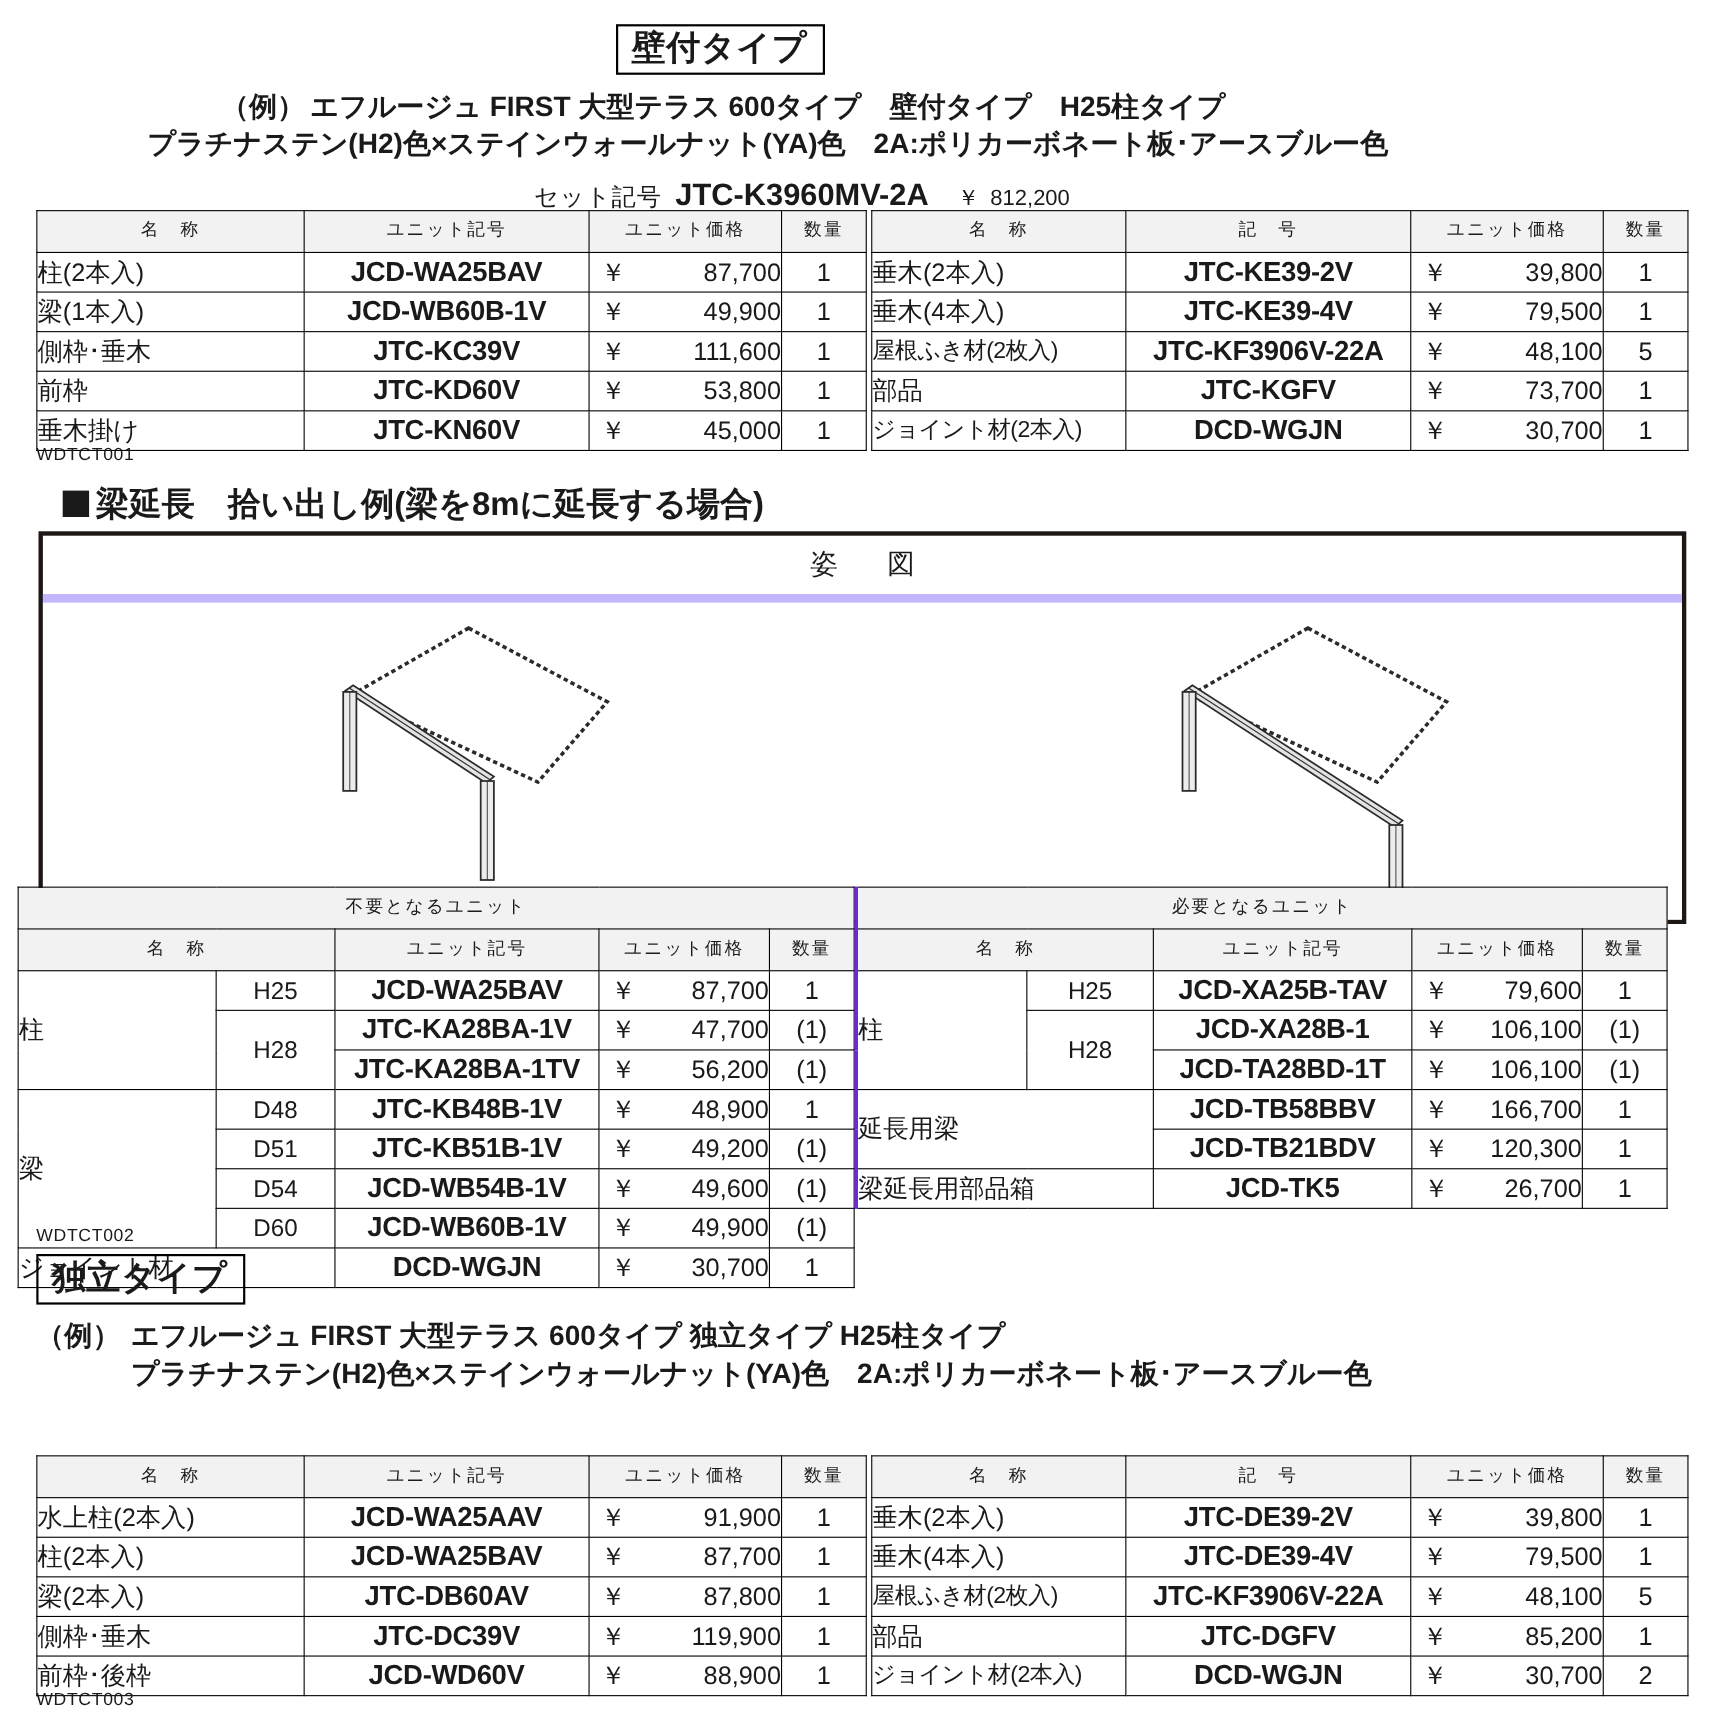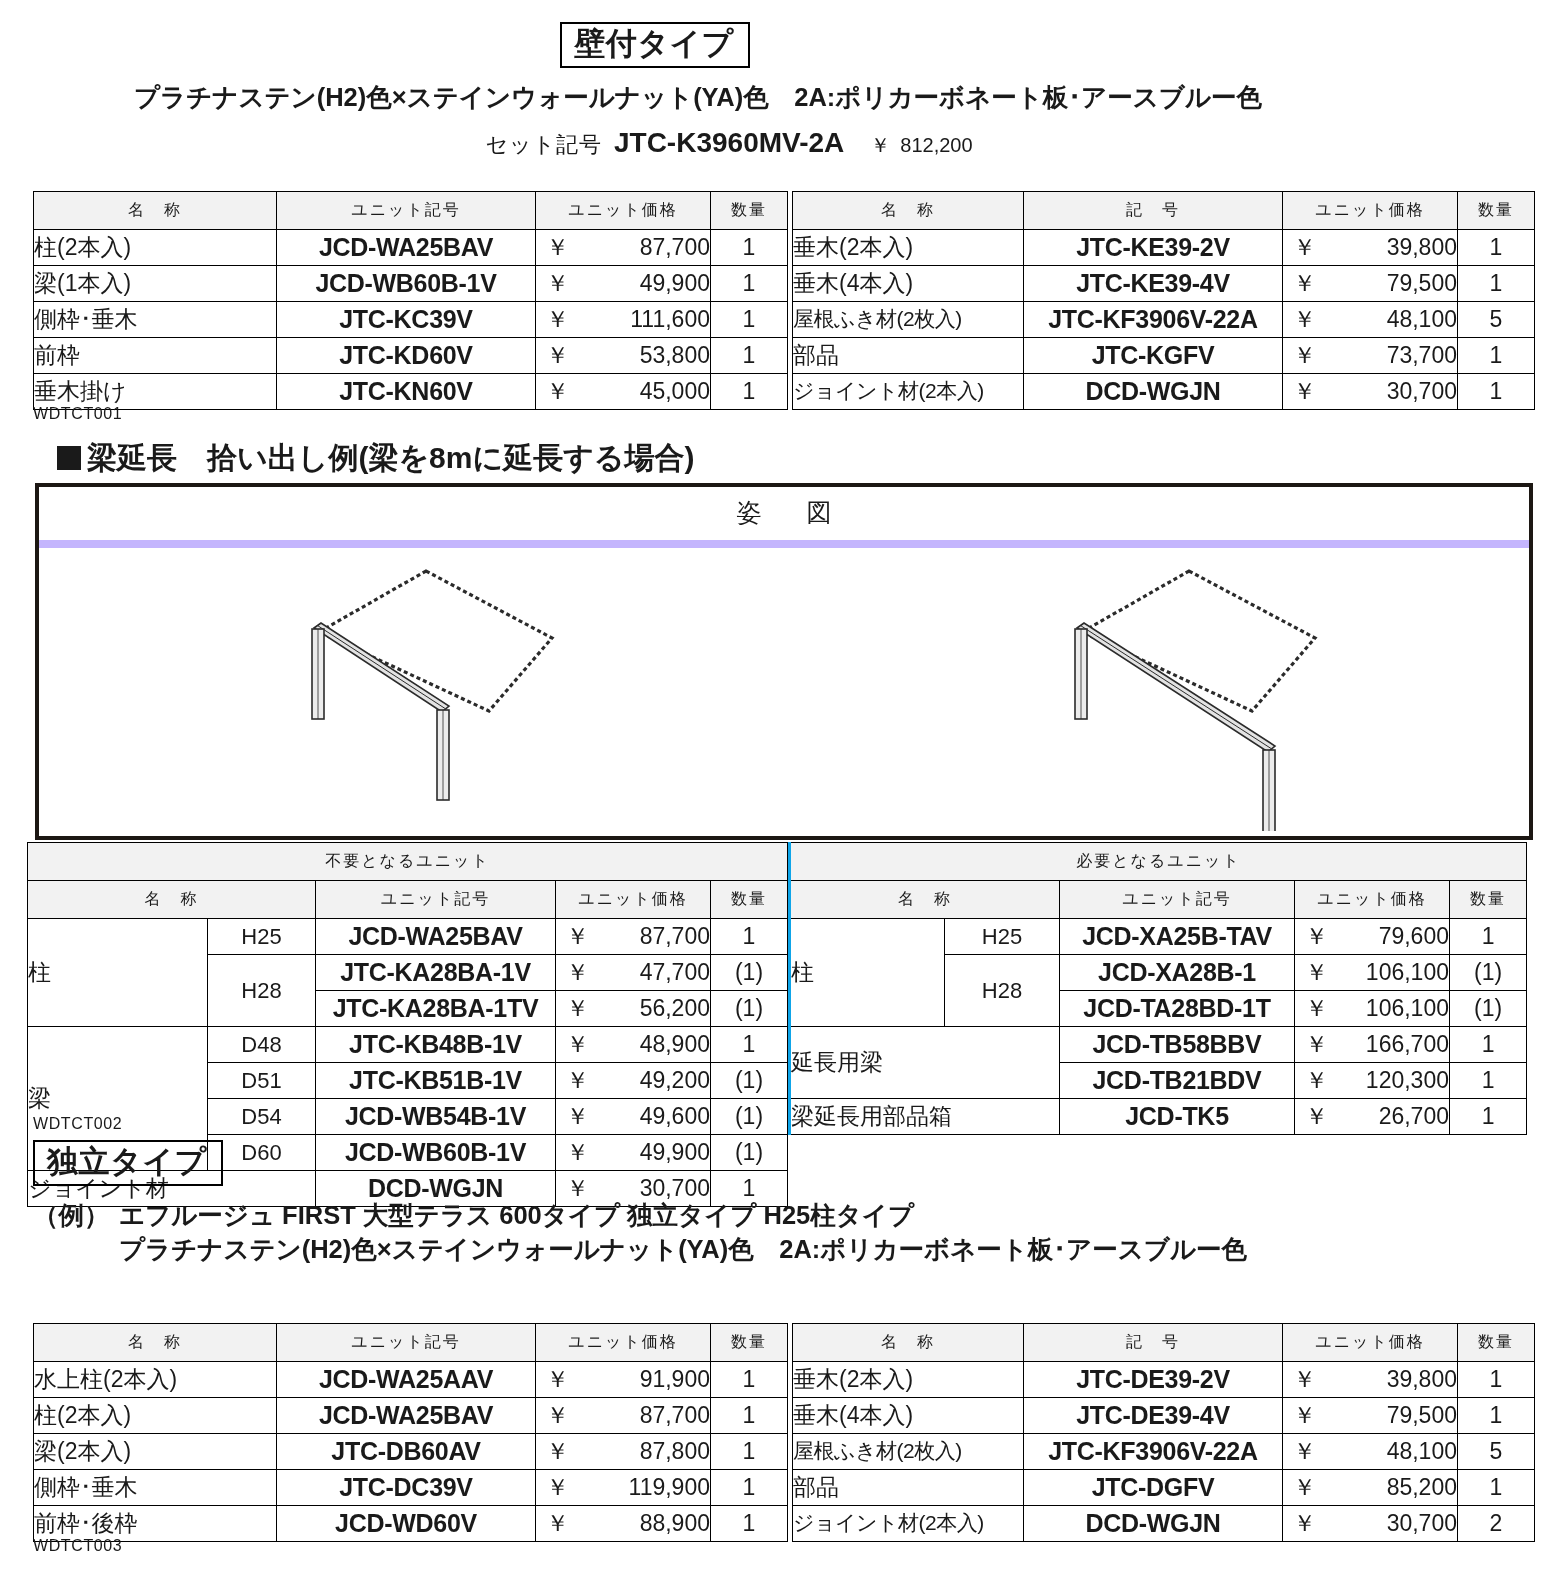--- a/index.html
+++ b/index.html
@@ -134,20 +134,23 @@
 </style>
 </head>
 <body>
 
 <div class="page">
 
   <div style="position:absolute;left:48px;top:22px;text-align:center;">
     <div class="sec-title-box">壁付タイプ</div>
 
     <div class="ex-block">
+      <div class="ex-line">
+        <span class="lead">（例）</span><span>エフルージュ FIRST 大型テラス 600タイプ　壁付タイプ　H25柱タイプ</span>
+      </div>
       <div class="ex-line">
         <span class="indent"></span><span>プラチナステン(H2)色×ステインウォールナット(YA)色　2A:ポリカーボネート板･アースブルー色</span>
       </div>
     </div>
 
     <div class="setcode">
       <span class="lbl">セット記号</span><span class="code">JTC-K3960MV-2A</span><span class="price"><span class="yen">￥</span><span>812,200</span></span>
     </div>
   </div>
 
@@ -286,21 +289,21 @@
           <rect x="38" y="73" width="12" height="90" fill="#ececec" stroke="#2b2b2b" stroke-width="1.6"></rect>
           <line x1="44" y1="73" x2="44" y2="163" stroke="#2b2b2b" stroke-width="0.8"></line>
           <rect x="226" y="194" width="12" height="90" fill="#ececec" stroke="#2b2b2b" stroke-width="1.6"></rect>
           <line x1="232" y1="194" x2="232" y2="275" stroke="#2b2b2b" stroke-width="0.8"></line>
         </svg>
       </div>
 
     </div>
   </div>
 
-  <div style="position:absolute;left:27px;top:806px;margin-top:36px;" class="mid-tables">
+  <div style="position:absolute;left:16px;top:806px;" class="mid-tables">
 
     <table class="u" style="width:760px;">
       <colgroup>
           <col style="width:180px">
           <col style="width:108px">
           <col style="width:240px">
           <col style="width:155px">
           <col style="width:77px">
         </colgroup>
       <thead>
@@ -360,21 +363,21 @@
           </tr>
           <tr>
             <td class="cat" colspan="2">ジョイント材</td>
             <td class="sym">DCD-WGJN</td>
             <td class="price"><span class="yen">￥</span><span>30,700</span></td>
             <td class="qty">1</td>
           </tr>
         </tbody>
     </table>
 
-    <table class="u" style="width:737px;border-left:3px solid #0ea5e9;padding-left:13px;">
+    <table class="u" style="width:737px;border-left:3px solid #6d28d9;padding-left:13px;">
       <colgroup>
           <col style="width:155px">
           <col style="width:115px">
           <col style="width:235px">
           <col style="width:155px">
           <col style="width:77px">
         </colgroup>
       <thead>
         <tr>
           <th colspan="5">必要となるユニット</th>

